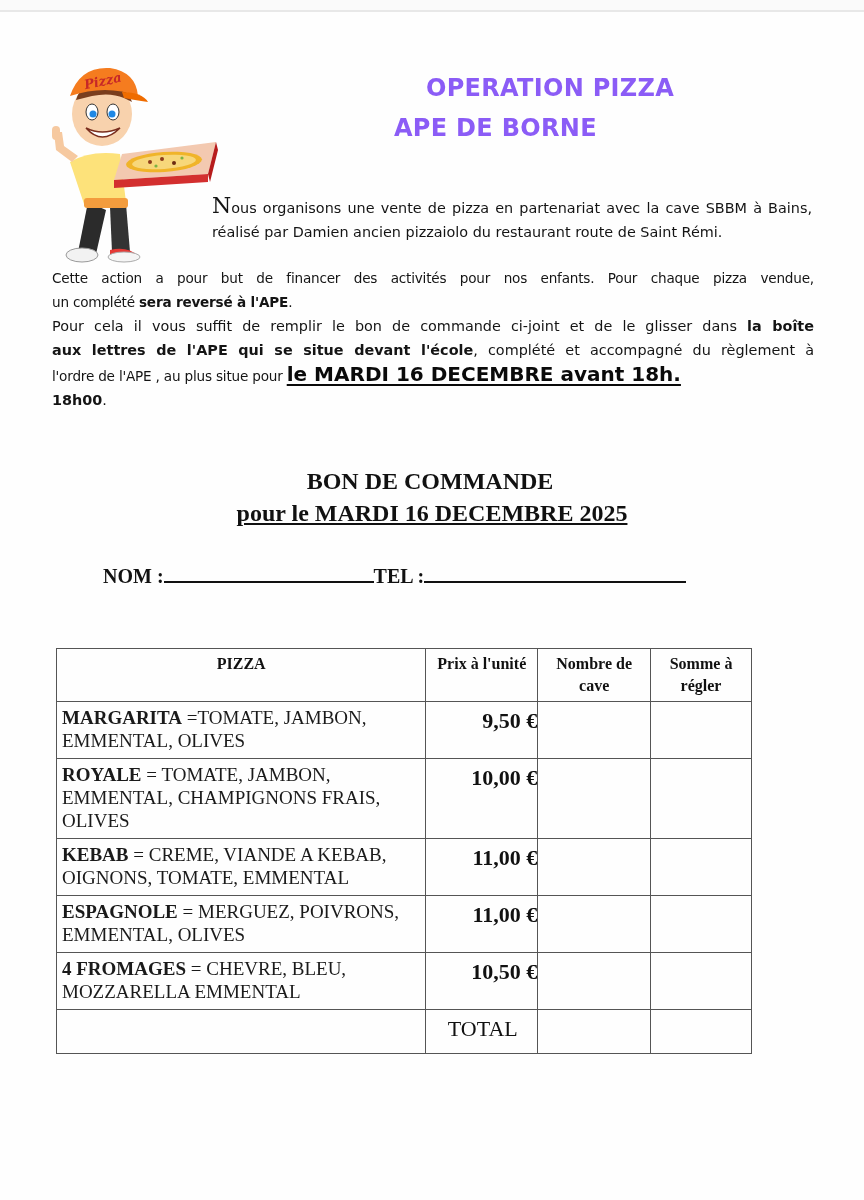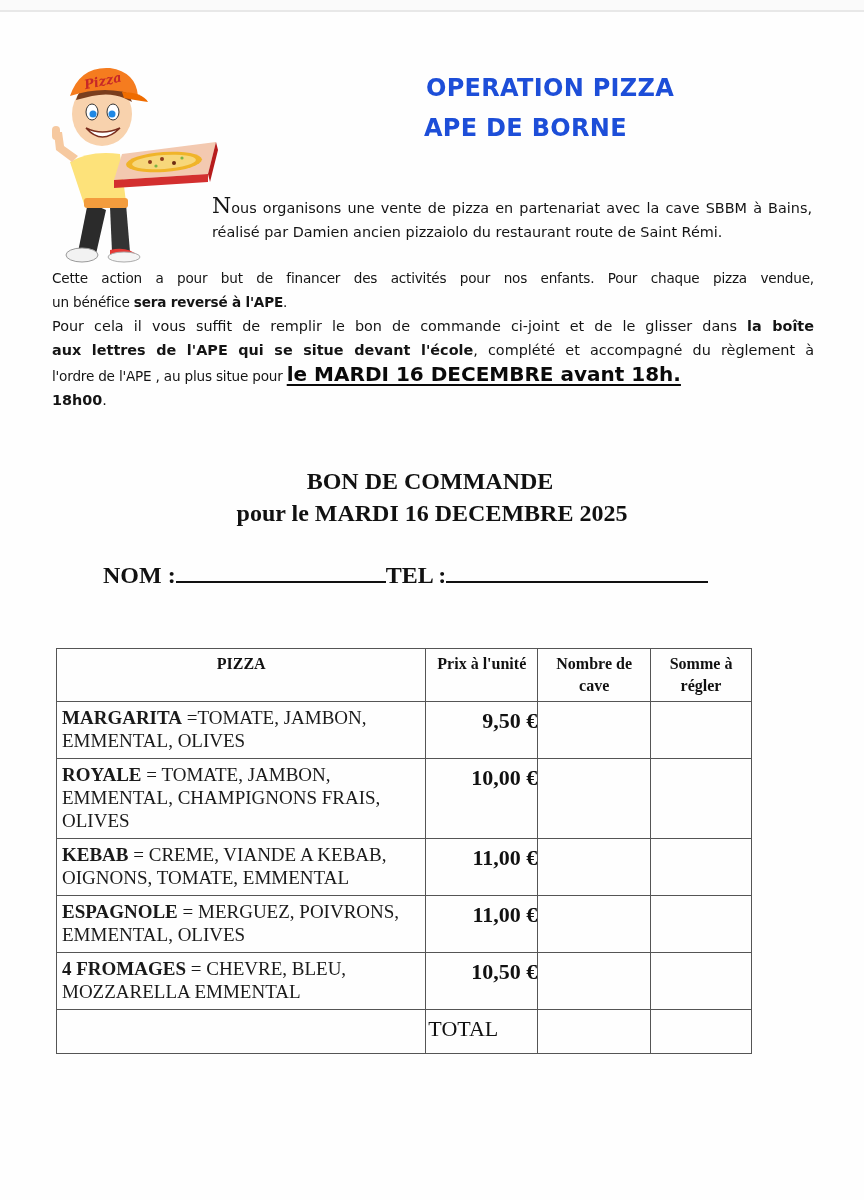--- a/index.html
+++ b/index.html
@@ -4,58 +4,58 @@
 <style>
   * { box-sizing: border-box; margin: 0; padding: 0; }
   html, body { width: 864px; height: 1200px; background: #fefefe; overflow: hidden; }
   body { position: relative; font-family: "DejaVu Sans", sans-serif; color: #111; }
 
   .topbar { position: absolute; left: 0; top: 0; width: 864px; height: 12px; background: #fafafa; border-bottom: 2px solid #e8e8e8; }
 
   
   .mascot { position: absolute; left: 40px; top: 62px; width: 180px; height: 205px; }
 
-  .title { position: absolute; font-family: "DejaVu Sans", sans-serif; font-weight: bold; font-size: 24px; letter-spacing: 0.3px; color: #1d4ed8; }
+  .title { position: absolute; font-family: "DejaVu Sans", sans-serif; font-weight: bold; font-size: 24px; letter-spacing: 0.3px; color: #8b5cf6; }
   .title-1 { left: 426px; top: 74px; }
-  .title-2 { left: 424px; top: 114px; text-align: center; }
+  .title-2 { left: 394px; top: 114px; text-align: center; }
 
   .para { position: absolute; font-family: "DejaVu Sans", sans-serif; font-size: 14.4px; line-height: 24px; color: #141414; }
   .intro { left: 212px; top: 194px; width: 600px; text-align: justify; }
   .intro .dropcap { font-family: "DejaVu Serif", serif; font-size: 22px; }
   .body-text { left: 52px; top: 266px; width: 762px; }
   .body-text .line { display: block; white-space: nowrap; }
   .just { text-align: justify; text-align-last: justify; }
   .narrow { font-size: 13.6px; letter-spacing: -0.2px; }
   .b { font-weight: bold; }
   .deadline { font-weight: bold; font-size: 20px; text-decoration: underline; text-underline-offset: 3px; color: #0a0a0a; }
   .purple { color: #7b1fa2; font-weight: bold; }
 
   .serif { font-family: "Liberation Serif", "DejaVu Serif", serif; }
   .bon-title { position: absolute; left: 0; width: 864px; text-align: center; font-weight: bold; font-size: 24px; color: #111; }
   .bon-1 { top: 468px; left: -2px; }
-  .bon-2 { top: 500px; }
+  .bon-2 { top: 500px; text-decoration: underline; }
 
-  .fields { position: absolute; left: 103px; top: 559px; font-weight: bold; font-size: 24px; white-space: nowrap; }
+  .fields { position: absolute; left: 103px; top: 559px; font-weight: bold; font-size: 20px; white-space: nowrap; }
   .fields .blank { display: inline-block; border-bottom: 2px solid #111; vertical-align: baseline; height: 24px; }
   .fields .blank-nom { width: 210px; }
   .fields .blank-tel { width: 262px; }
 
   
   .order-table { position: absolute; left: 56px; top: 648px; width: 696px; border-collapse: collapse; }
   .order-table td, .order-table th { border: 1.5px solid #555; vertical-align: top; font-family: "Liberation Serif", "DejaVu Serif", serif; }
   .order-table th { font-size: 16px; font-weight: bold; text-align: center; padding: 4px 4px; line-height: 22px; height: 52px; }
   .order-table .c-pizza { width: 370px; }
   .order-table .c-price { width: 112px; margin-top: 47px; }
   .order-table .c-qty { width: 113px; }
   .order-table .c-sum { width: 101px; }
   .order-table td.pizza-cell { font-size: 19px; line-height: 23px; padding: 4px 5px 6px 5px; color: #1a1a1a; font-family: Liberation Serif, serif; }
   .order-table td.pizza-cell .pname { font-weight: bold; }
   .order-table td.price-cell { font-size: 22px; font-weight: bold; text-align: right; padding-top: 6px; }
   .order-table td.total-cell { font-size: 22px; padding: 6px 0 0 2px; }
-  .order-table tr.total-row td { height: 44px; }
+  .order-table tr.total-row td { height: 44px; text-align: center; }
 </style>
 </head>
 <body>
 
 <div class="topbar"></div>
 
 <svg class="mascot" viewBox="0 0 180 205">
 
   <path d="M48 140 L38 190 L56 192 L66 148 Z" fill="#2b2b2b"></path>
   <path d="M70 145 L72 190 L90 190 L86 142 Z" fill="#333"></path>
@@ -98,21 +98,21 @@
   </g>
 </svg>
 
 <div class="title title-1">OPERATION PIZZA</div>
 <div class="title title-2">APE DE BORNE</div>
 
 <div class="para intro"><span class="dropcap">N</span><span>ous organisons une vente de pizza en partenariat avec la cave SBBM à Bains, réalisé par Damien ancien pizzaiolo du restaurant route de Saint Rémi.</span></div>
 
 <div class="para body-text">
   <span class="line just narrow"><span>Cette action a pour but de financer des activités pour nos enfants. Pour chaque  pizza vendue,</span></span>
-  <span class="line narrow"><span>un bénéfice </span><span class="b">sera reversé à l'APE</span><span>.</span></span>
+  <span class="line narrow"><span>un complété </span><span class="b">sera reversé à l'APE</span><span>.</span></span>
   <span class="line just"><span>Pour cela il vous suffit de remplir le bon de commande ci-joint et de le glisser dans </span><span class="b">la boîte</span></span>
   <span class="line just"><span class="b">aux lettres de l'APE qui se situe devant l'école</span><span>, complété et accompagné du règlement à</span></span>
   <span class="line"><span class="narrow">l'ordre de l'APE , au plus situe pour </span><span class="deadline">le MARDI 16 DECEMBRE avant 18h.</span></span>
   <span class="line"><span class="b">18h00</span><span>.</span></span>
 </div>
 
 <div class="bon-title bon-1 serif">BON DE COMMANDE</div>
 <div class="bon-title bon-2 serif">pour le MARDI 16 DECEMBRE 2025</div>
 
 <div class="fields serif">

